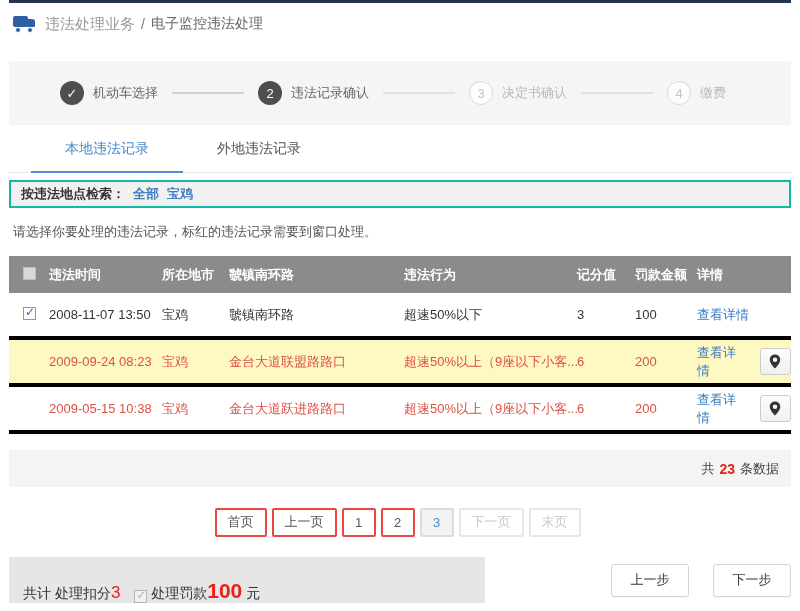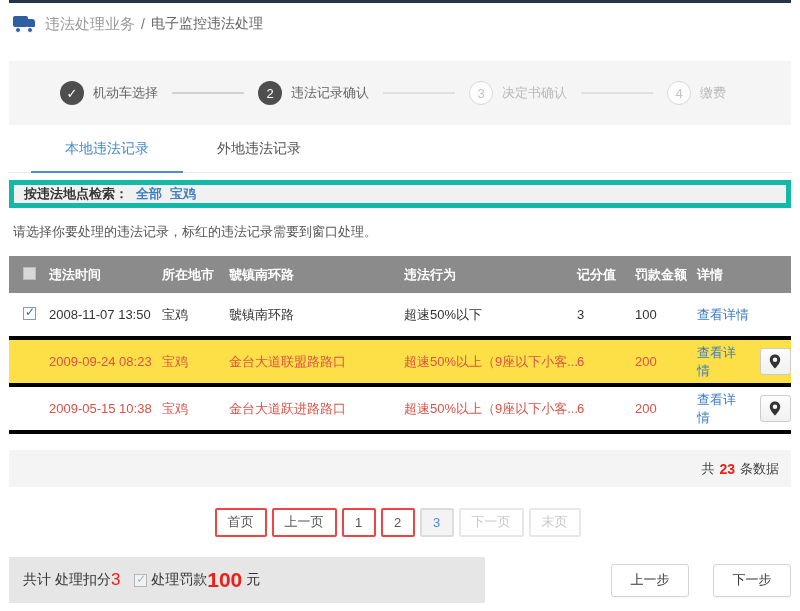--- a/index.html
+++ b/index.html
@@ -31,32 +31,32 @@
   .connector { width:72px; height:2px; background:#d2d2d2; margin-right:14px; }
   .connector.light { background:#e0e0e0; }
 
   
   .tabs { height:48px; display:flex; border-bottom:1px solid #e8e8e8; padding-left:22px; }
   .tab { width:152px; display:flex; align-items:center; justify-content:center; font-size:14px; color:#555; cursor:pointer; position:relative; }
   .tab.active { color:#4488cc; }
   .tab.active::after { content:""; position:absolute; left:0; right:0; bottom:-1px; height:2px; background:#4d8ed0; }
 
   
-  .filter { height:28px; margin-top:7px; background:#f1f1f1; border:5px solid #14b8a6; display:flex; align-items:center; padding-left:10px; font-size:13px; }
+  .filter { height:28px; margin-top:7px; background:#f1f1f1; border:2px solid #14b8a6; display:flex; align-items:center; padding-left:10px; font-size:13px; }
   .filter .flabel { color:#333; font-weight:bold; }
   .filter .fopt { color:#3e7dc4; font-weight:bold; margin-left:8px; cursor:pointer; }
 
   
   .notice { height:48px; display:flex; align-items:center; padding-left:4px; font-size:13px; color:#555; }
 
   
   .tbl-row { display:flex; align-items:center; }
   .tbl-head { height:37px; background:#8b8b8b; color:#fff; font-weight:bold; font-size:13px; }
   .tbl-body-row { height:47px; border-bottom:4px solid #000000; font-size:13px; background:#fff; }
-  .tbl-body-row.tinted { background:#fde047; }
+  .tbl-body-row.tinted { background:#fef9c3; }
   .tbl-body-row.red { color:#dd5044; }
   .c-check { width:40px; padding-left:14px; }
   .c-time { width:113px; }
   .c-city { width:67px; }
   .c-loc  { width:175px; }
   .c-beh  { width:173px; white-space:nowrap; overflow:hidden; }
   .c-pts  { width:58px; }
   .c-fine { width:62px; }
   .c-detail { flex:1; display:flex; align-items:center; }
   .detail-link { color:#3e7dc4; cursor:pointer; text-decoration:none; }
@@ -75,21 +75,21 @@
   .summary .count { color:#e8211a; font-weight:bold; margin:0 5px; font-size:14px; }
 
   
   .pager { height:70px; display:flex; align-items:center; justify-content:center; }
   .pg { min-width:34px; height:29px; padding:0 11px; border:2px solid #ef4444; background:#fff; display:flex; align-items:center; justify-content:center; font-size:13px; color:#555; margin-right:5px; cursor:pointer; border-radius:2px; }
   .pg.active { color:#4a8bd4; background:#f3f3f3; border-color:#dcdcdc; }
   .pg.disabled { color:#c9c9c9; border-color:#e7e7e7; cursor:default; }
 
   
   .footer { height:46px; display:flex; align-items:center; }
-  .foot-box { width:476px; height:46px; background:#e6e6e6; display:flex; align-items:center; padding-left:14px; font-size:14px; color:#333; }
+  .foot-box { width:476px; height:46px; background:#e6e6e6; display:flex; align-items:flex-end; padding-left:14px; font-size:14px; color:#333; }
   .foot-box .num-pts { color:#e8211a; font-size:17px; }
   .foot-box .gap { width:14px; }
   .foot-box .num-fine { color:#e8211a; font-size:21px; font-weight:bold; }
   .foot-btns { flex:1; display:flex; justify-content:flex-end; align-items:center; }
   .step-btn { width:78px; height:33px; background:#fff; border:1px solid #d5d5d5; border-radius:3px; font-size:13px; color:#333; display:flex; align-items:center; justify-content:center; cursor:pointer; box-shadow:0 1px 1px rgba(0,0,0,0.04); }
   .step-btn + .step-btn { margin-left:24px; }
 </style>
 </head>
 <body>
 

